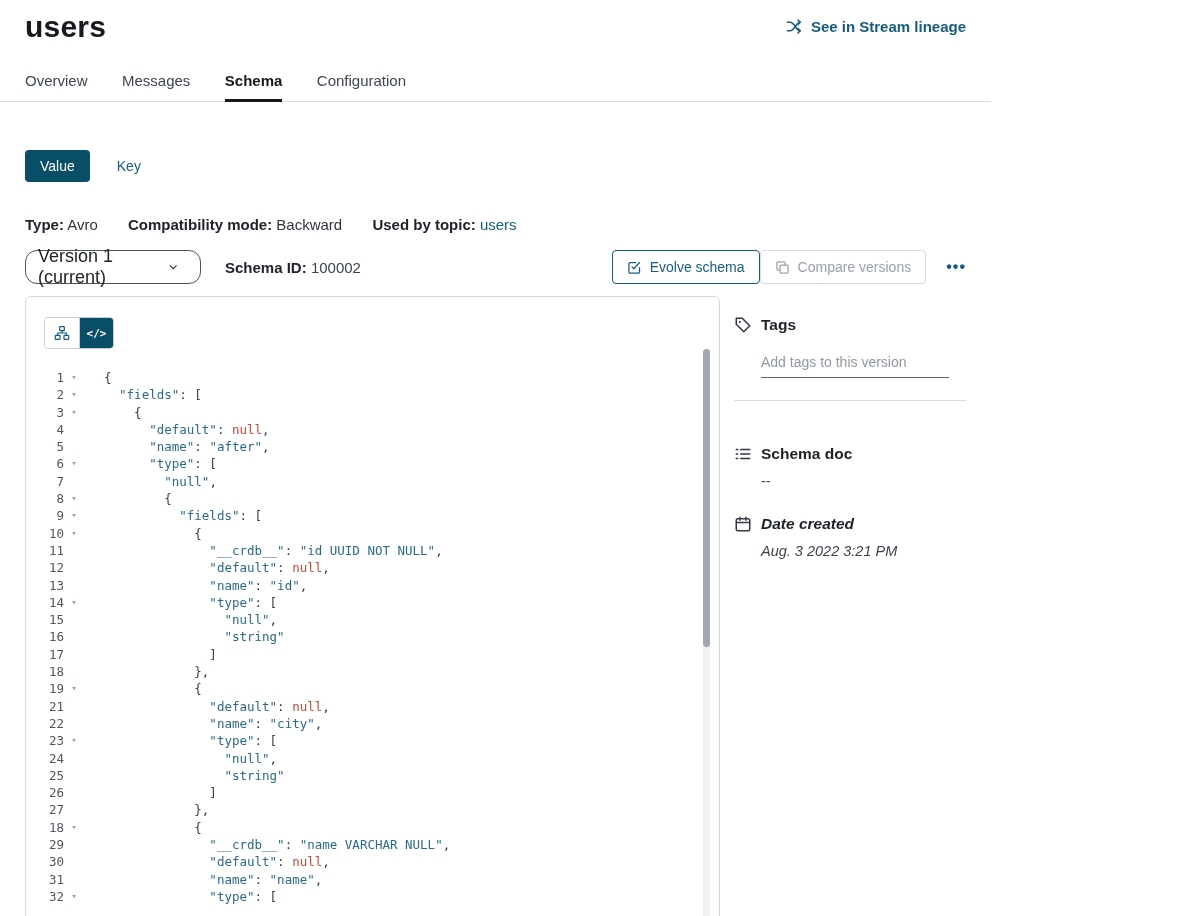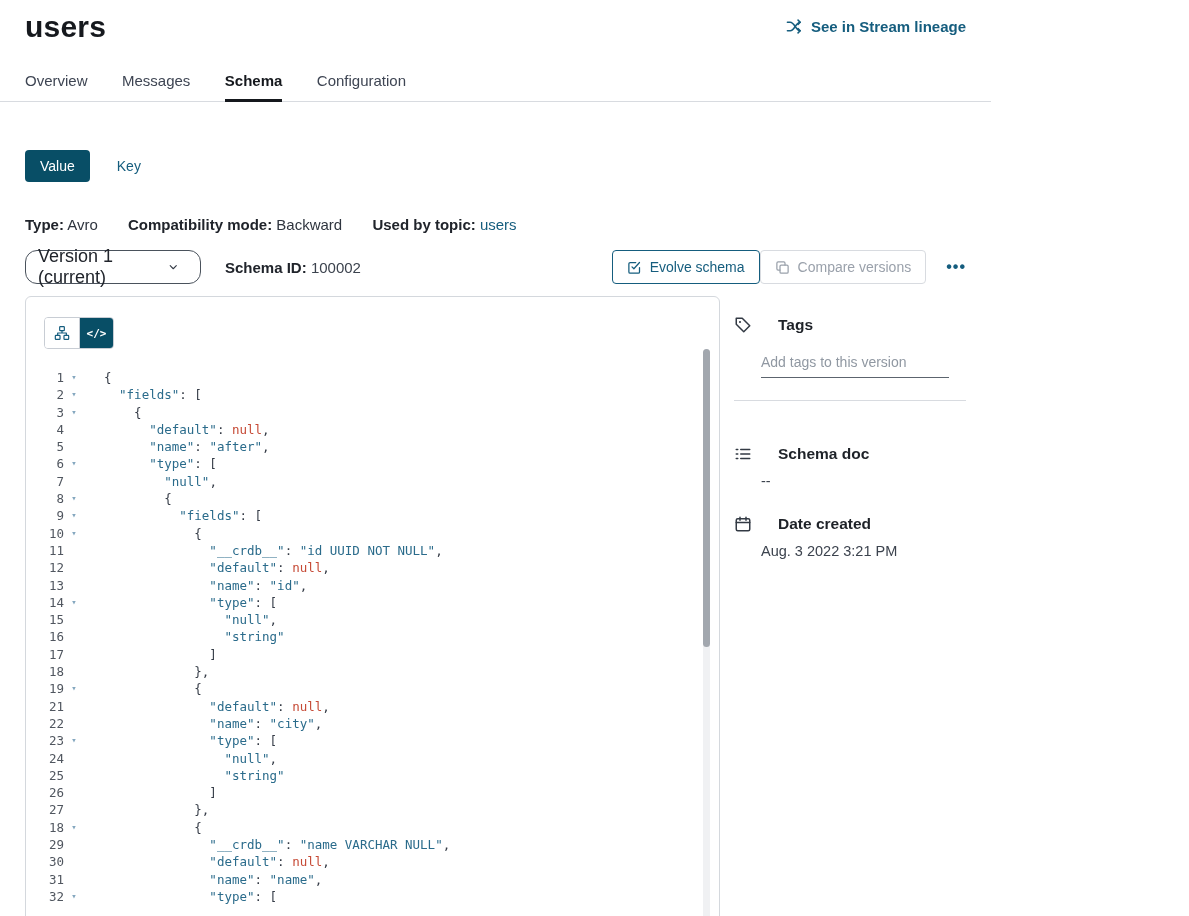--- a/index.html
+++ b/index.html
@@ -55,27 +55,27 @@
   .code-text { white-space: pre; padding-left: 20px; }
   .tk-p { color: #343b46; }
   .tk-s { color: #2a6b8b; }
   .tk-n { color: #c64a36; }
 
   .sb-track { position: absolute; top: 52px; bottom: 8px; right: 9px; width: 7px; background: #f0f1f3; border-radius: 4px; }
   .sb-thumb { position: absolute; top: 0; left: 0; width: 7px; height: 298px; background: #a2a7ae; border-radius: 4px; cursor: pointer; }
 
   
   .side { width: 232px; flex: none; padding-top: 20px; }
-  .side-head { display: flex; align-items: flex-end; gap: 26px; color: #333a44; }
+  .side-head { display: flex; align-items: flex-end; gap: 9px; color: #333a44; }
   .side-head h3 { font-size: 15.5px; font-weight: 700; color: #1e2228; }
   .tags-input { display: block; margin: 18px 0 0 27px; width: 188px; border: none; border-bottom: 1px solid #5c646e; font-size: 14px; padding: 2px 0 7px 0; color: #2f353f; font-family: inherit; outline: none; background: transparent; }
   .tags-input::placeholder { color: #9098a2; }
   .side-divider { margin-top: 22px; border: none; border-top: 1px solid #d8dbe0; }
   .side-section.doc { margin-top: 44px; }
-  .side-section.date { margin-top: 26px; }
+  .side-section.date { margin-top: 26px; font-style: italic; }
   .side-value { margin: 10px 0 0 27px; font-size: 14.5px; color: #3c434e; }
 </style>
 </head>
 <body>
 
 <div class="viewport">
 
   <header class="page-header">
     <h1>users</h1>
     <a class="lineage-link">

